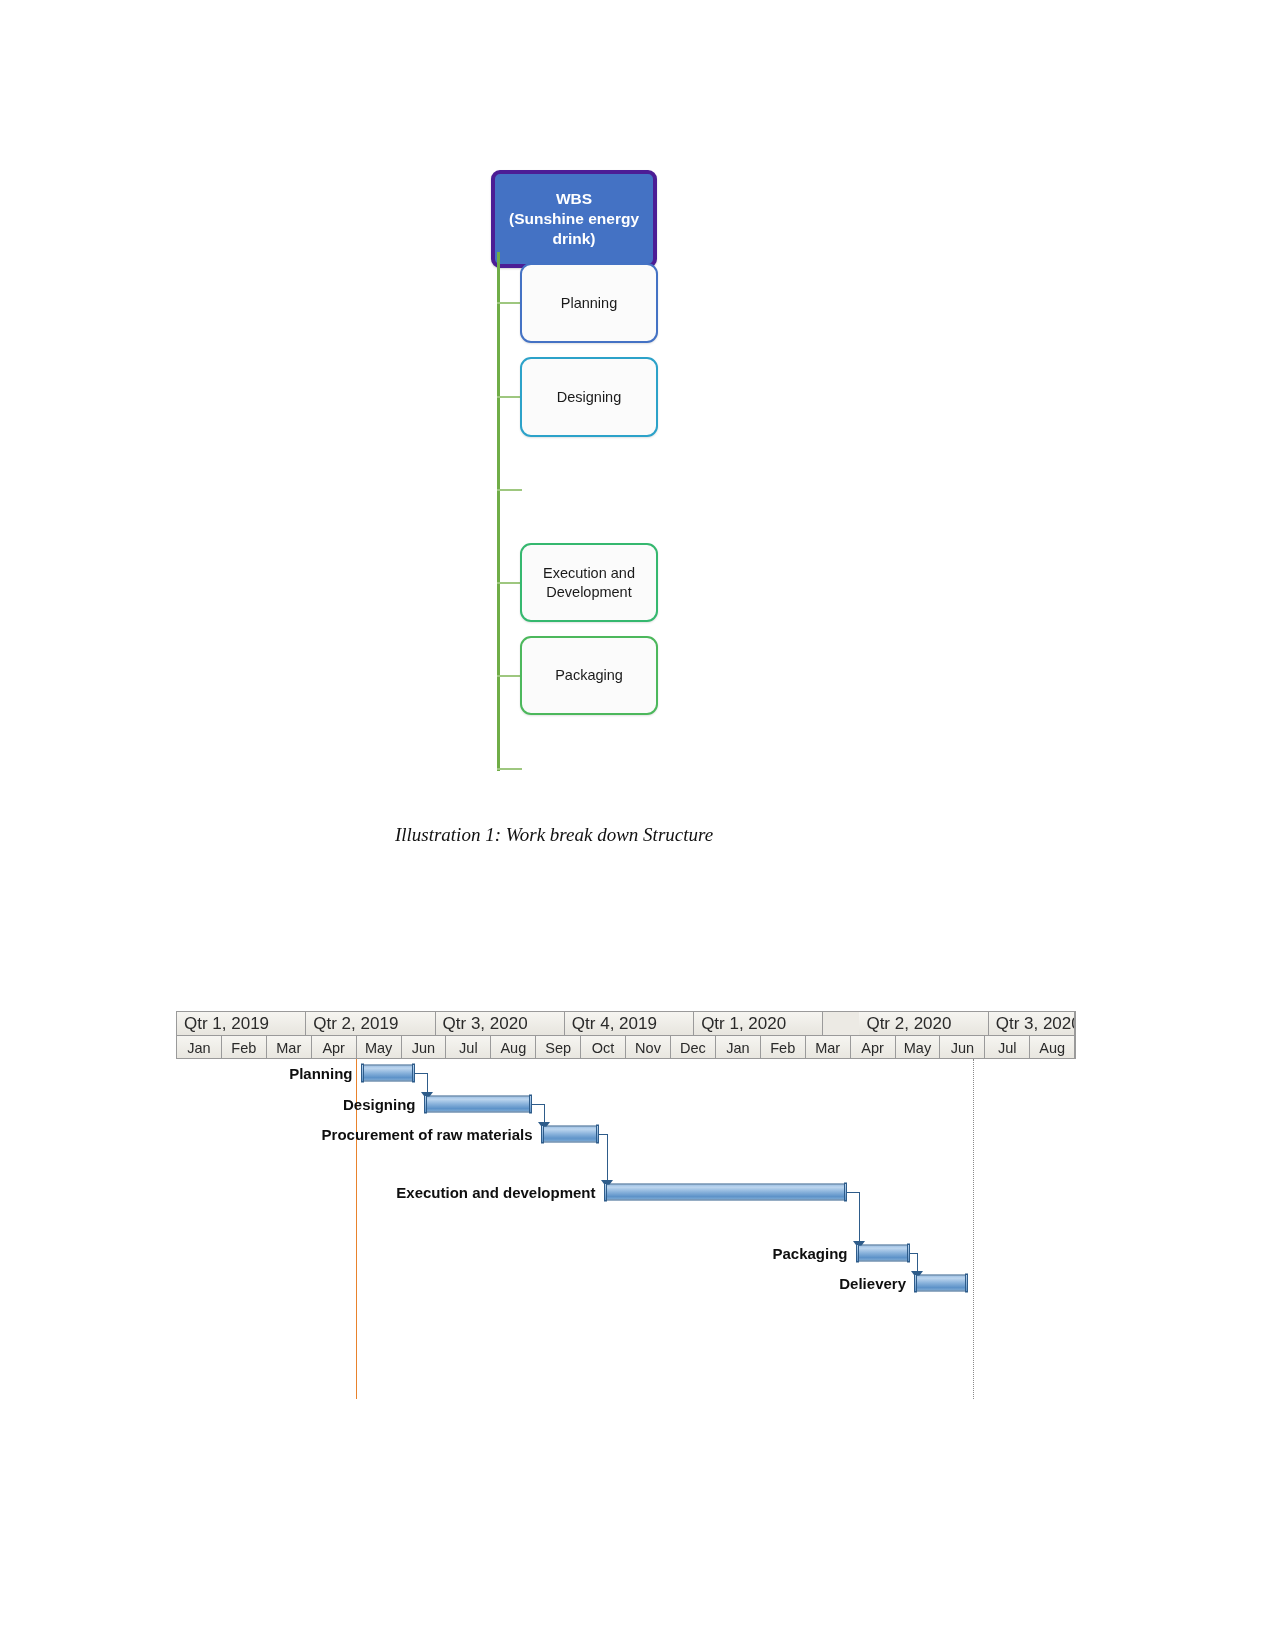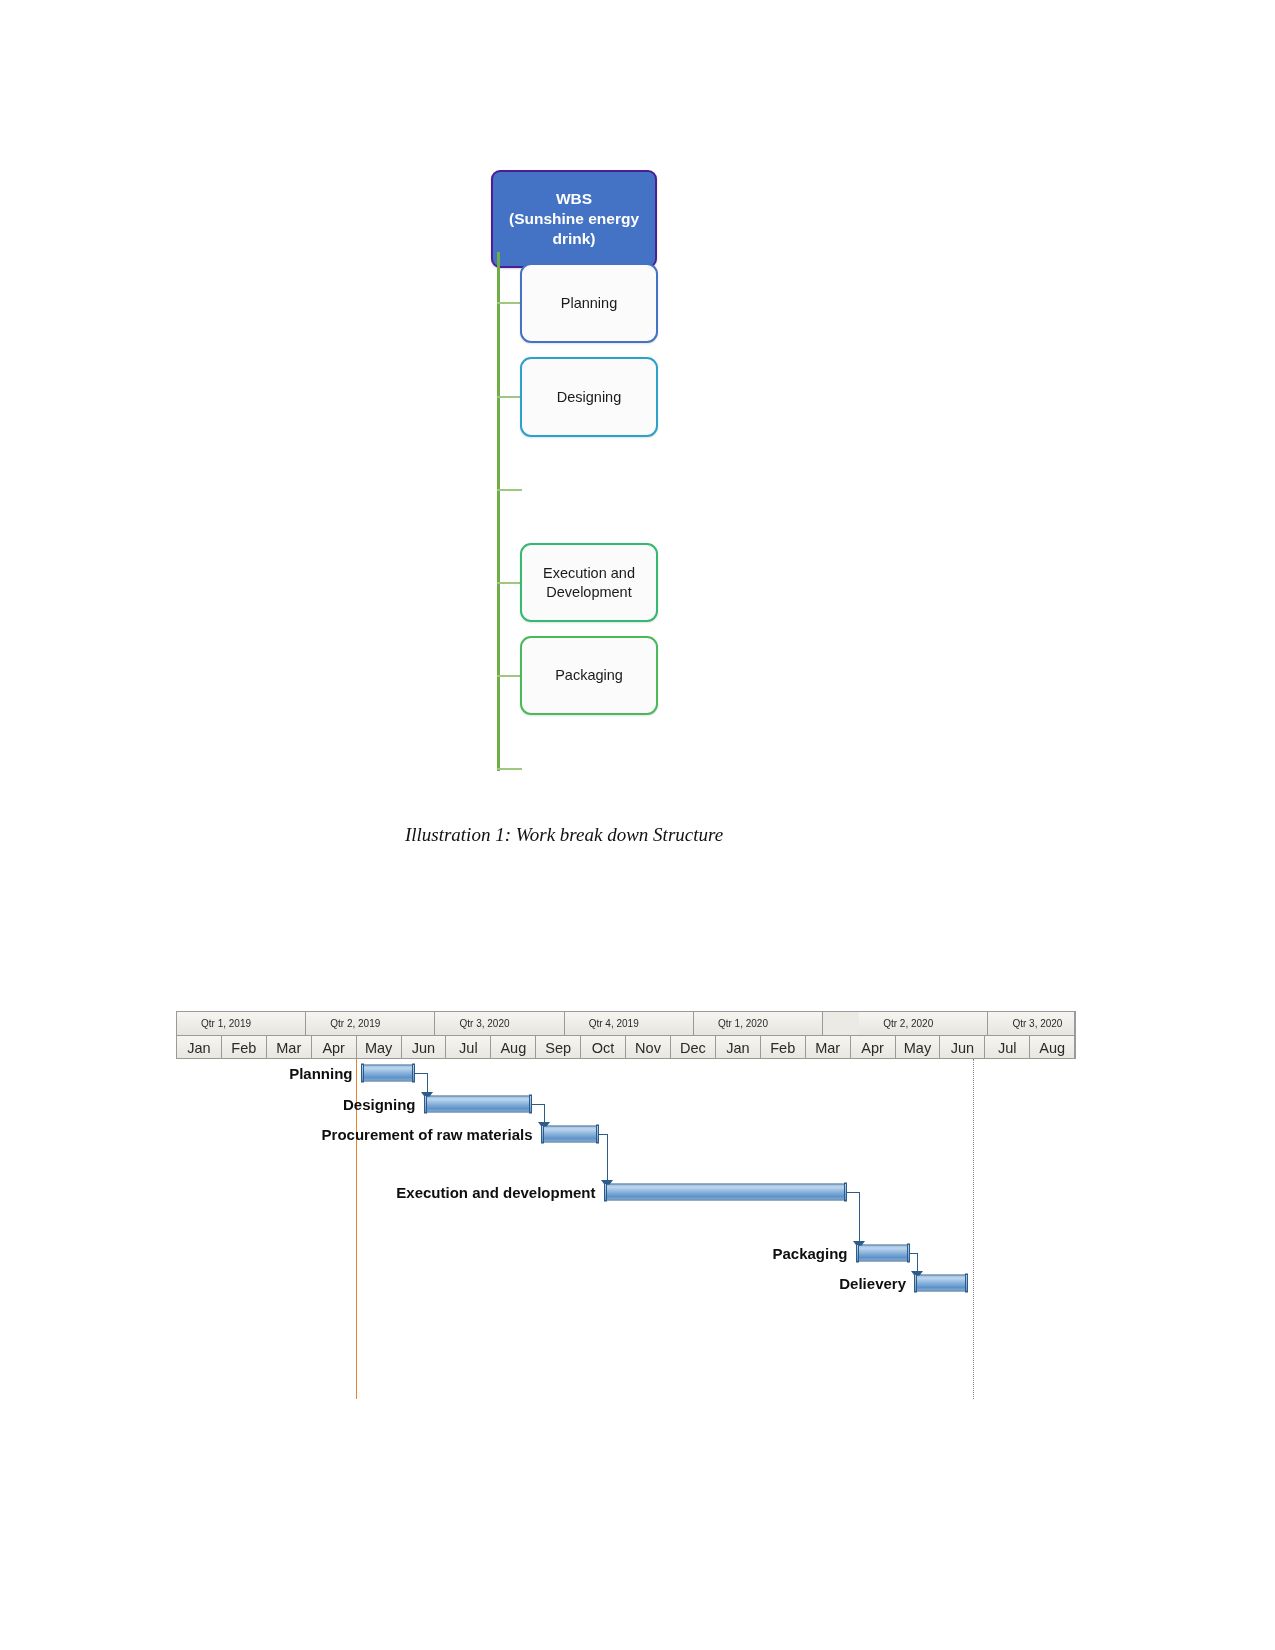--- a/index.html
+++ b/index.html
@@ -23,21 +23,21 @@
     width: 1275px;
     height: 860px;
   }
   .wbs-root {
     position: absolute;
     left: 491px;
     top: 170px;
     width: 166px;
     height: 98px;
     background: #4472c4;
-    border: 2px solid #4c1d95;
+    border: 4px solid #4c1d95;
     border-radius: 9px;
     color: #ffffff;
     font-size: 15.5px;
     font-weight: bold;
     display: flex;
     align-items: center;
     justify-content: center;
     text-align: center;
     line-height: 1.28;
     box-sizing: border-box;
@@ -76,21 +76,21 @@
     text-align: center;
     color: #1a1a1a;
     font-size: 14.5px;
     line-height: 1.3;
     box-shadow: 0 1px 2px rgba(0,0,0,0.12);
   }
   .wbs-node span { display: block; white-space: pre-line; }
 
   .wbs-caption {
     position: absolute;
-    left: 14px;
+    left: 4px;
     top: 824px;
     width: 1100px;
     text-align: center;
     font-family: "Liberation Serif", serif;
     font-style: italic;
     font-size: 19px;
     color: #111111;
   }
 
   
@@ -114,25 +114,25 @@
   }
   .gantt-qtr-row, .gantt-mon-row {
     display: flex;
     height: 24px;
     box-sizing: border-box;
   }
   .gantt-qtr-row { border-bottom: 1px solid #9a9a9a; }
   .gantt-qtr-cell {
     border-right: 1px solid #9a9a9a;
     box-sizing: border-box;
-    font-size: 10px;
+    font-size: 17px;
     color: #2a2a2a;
     display: flex;
     align-items: center;
-    padding-left: 24px;
+    padding-left: 7px;
     background: linear-gradient(#f6f5f1, #e7e5de);
     white-space: nowrap;
     overflow: hidden;
   }
   .gantt-mon-cell {
     border-right: 1px solid #9a9a9a;
     box-sizing: border-box;
     font-size: 14.5px;
     color: #2a2a2a;
     display: flex;

